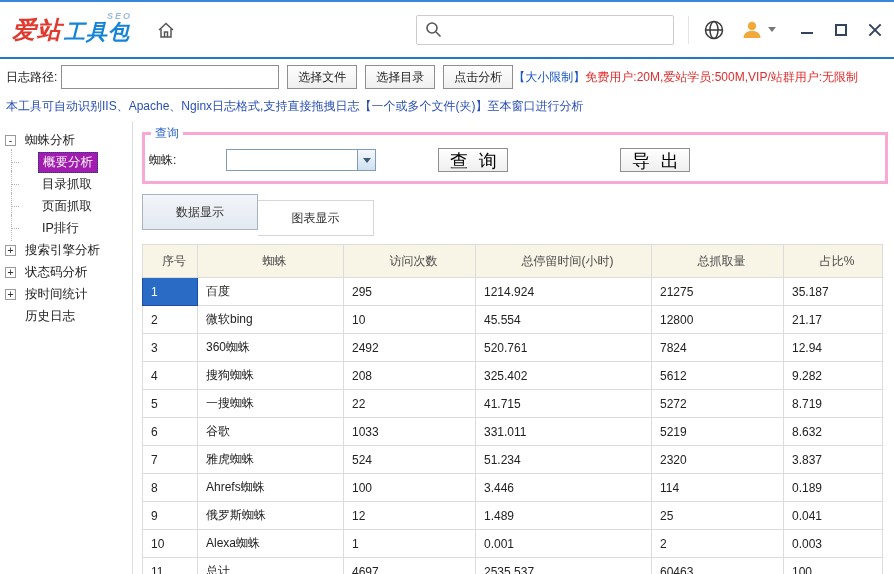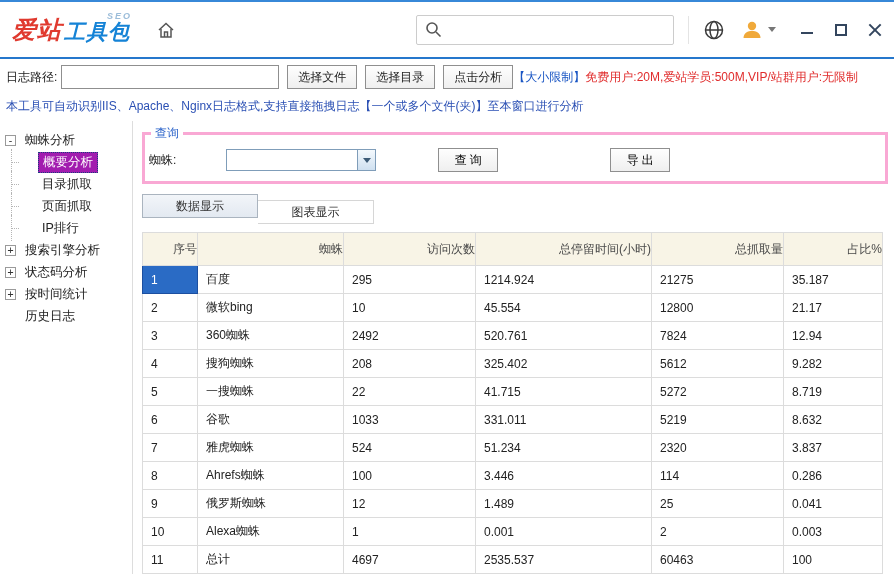--- a/index.html
+++ b/index.html
@@ -61,33 +61,33 @@
 
   
   .query-box { border:3px solid #f9a8d4; padding:6px 4px 9px; margin-bottom:10px; }
   .query-box legend { color:#2a62c9; padding:0 4px; margin-left:2px; font-size:12px; }
   .query-row { display:flex; align-items:center;gap:44px; }
   .query-row .lbl { margin-right:6px; color:#222; }
   .combo { width:150px; height:22px; border:1px solid #7f9db9; display:flex; background:#fff; cursor:pointer; }
   .combo-value { flex:1; padding:3px 4px; color:#333; }
   .combo-btn { width:18px; border-left:1px solid #7f9db9; background:linear-gradient(#f4f9fd,#cfe0f0); display:flex; align-items:center; justify-content:center; }
   .combo-btn::after { content:""; width:0; height:0; border-left:4px solid transparent; border-right:4px solid transparent; border-top:5px solid #3c5a76; }
-  .q-btn { height:24px; width:60px; border:1px solid #8f8f8f; background:linear-gradient(#fefefe,#efefef); font-family:Liberation Serif, serif; font-size:12px; cursor:pointer; }
+  .q-btn { height:24px; width:70px; border:1px solid #8f8f8f; background:linear-gradient(#fefefe,#efefef); font-family:Liberation Mono, monospace; font-size:18px; cursor:pointer; }
   .q-btn.query { margin-left:18px; }
   .q-btn.export { margin-left:68px; }
 
   
   .tabs { display:flex; margin-bottom:8px; }
-  .tab { width:116px; height:24px; display:flex; align-items:center; justify-content:center; cursor:pointer; border:1px solid #d6d6d6; background:#fff; color:#333;text-align:right; }
+  .tab { width:116px; height:36px; display:flex; align-items:center; justify-content:center; cursor:pointer; border:1px solid #d6d6d6; background:#fff; color:#333;text-align:right; }
   .tab.active { background:linear-gradient(#f2f5f9,#e3e9f1); border-color:#aab4bf; font-weight:normal; }
   .tab + .tab { border-left:none;margin-top:6px; }
 
   
   table { border-collapse:collapse; width:740px; table-layout:fixed; }
-  th { background:#f8f4e6; height:33px; font-weight:normal; text-align:right; padding-left:8px; color:#4a4a4a; border:1px solid #dcdcdc; }
+  th { background:#f8f4e6; height:33px; font-weight:normal; text-align:center; padding-left:8px; color:#4a4a4a; border:1px solid #dcdcdc; }
   td { height:28px; padding-left:8px; border:1px solid #dcdcdc; color:#222; background:#fff; }
   td.selected-cell { background:#2a6bc5; color:#fff; border:1px solid #1c4fa0; }
   svg { display:block; }
 </style>
 </head>
 <body>
 
 <div class="window">
 
   <div class="header">
@@ -288,21 +288,21 @@
               <td>51.234</td>
               <td>2320</td>
               <td>3.837</td>
             </tr>
             <tr>
               <td>8</td>
               <td>Ahrefs蜘蛛</td>
               <td>100</td>
               <td>3.446</td>
               <td>114</td>
-              <td>0.286</td>
+              <td>0.189</td>
             </tr>
             <tr>
               <td>9</td>
               <td>俄罗斯蜘蛛</td>
               <td>12</td>
               <td>1.489</td>
               <td>25</td>
               <td>0.041</td>
             </tr>
             <tr>

